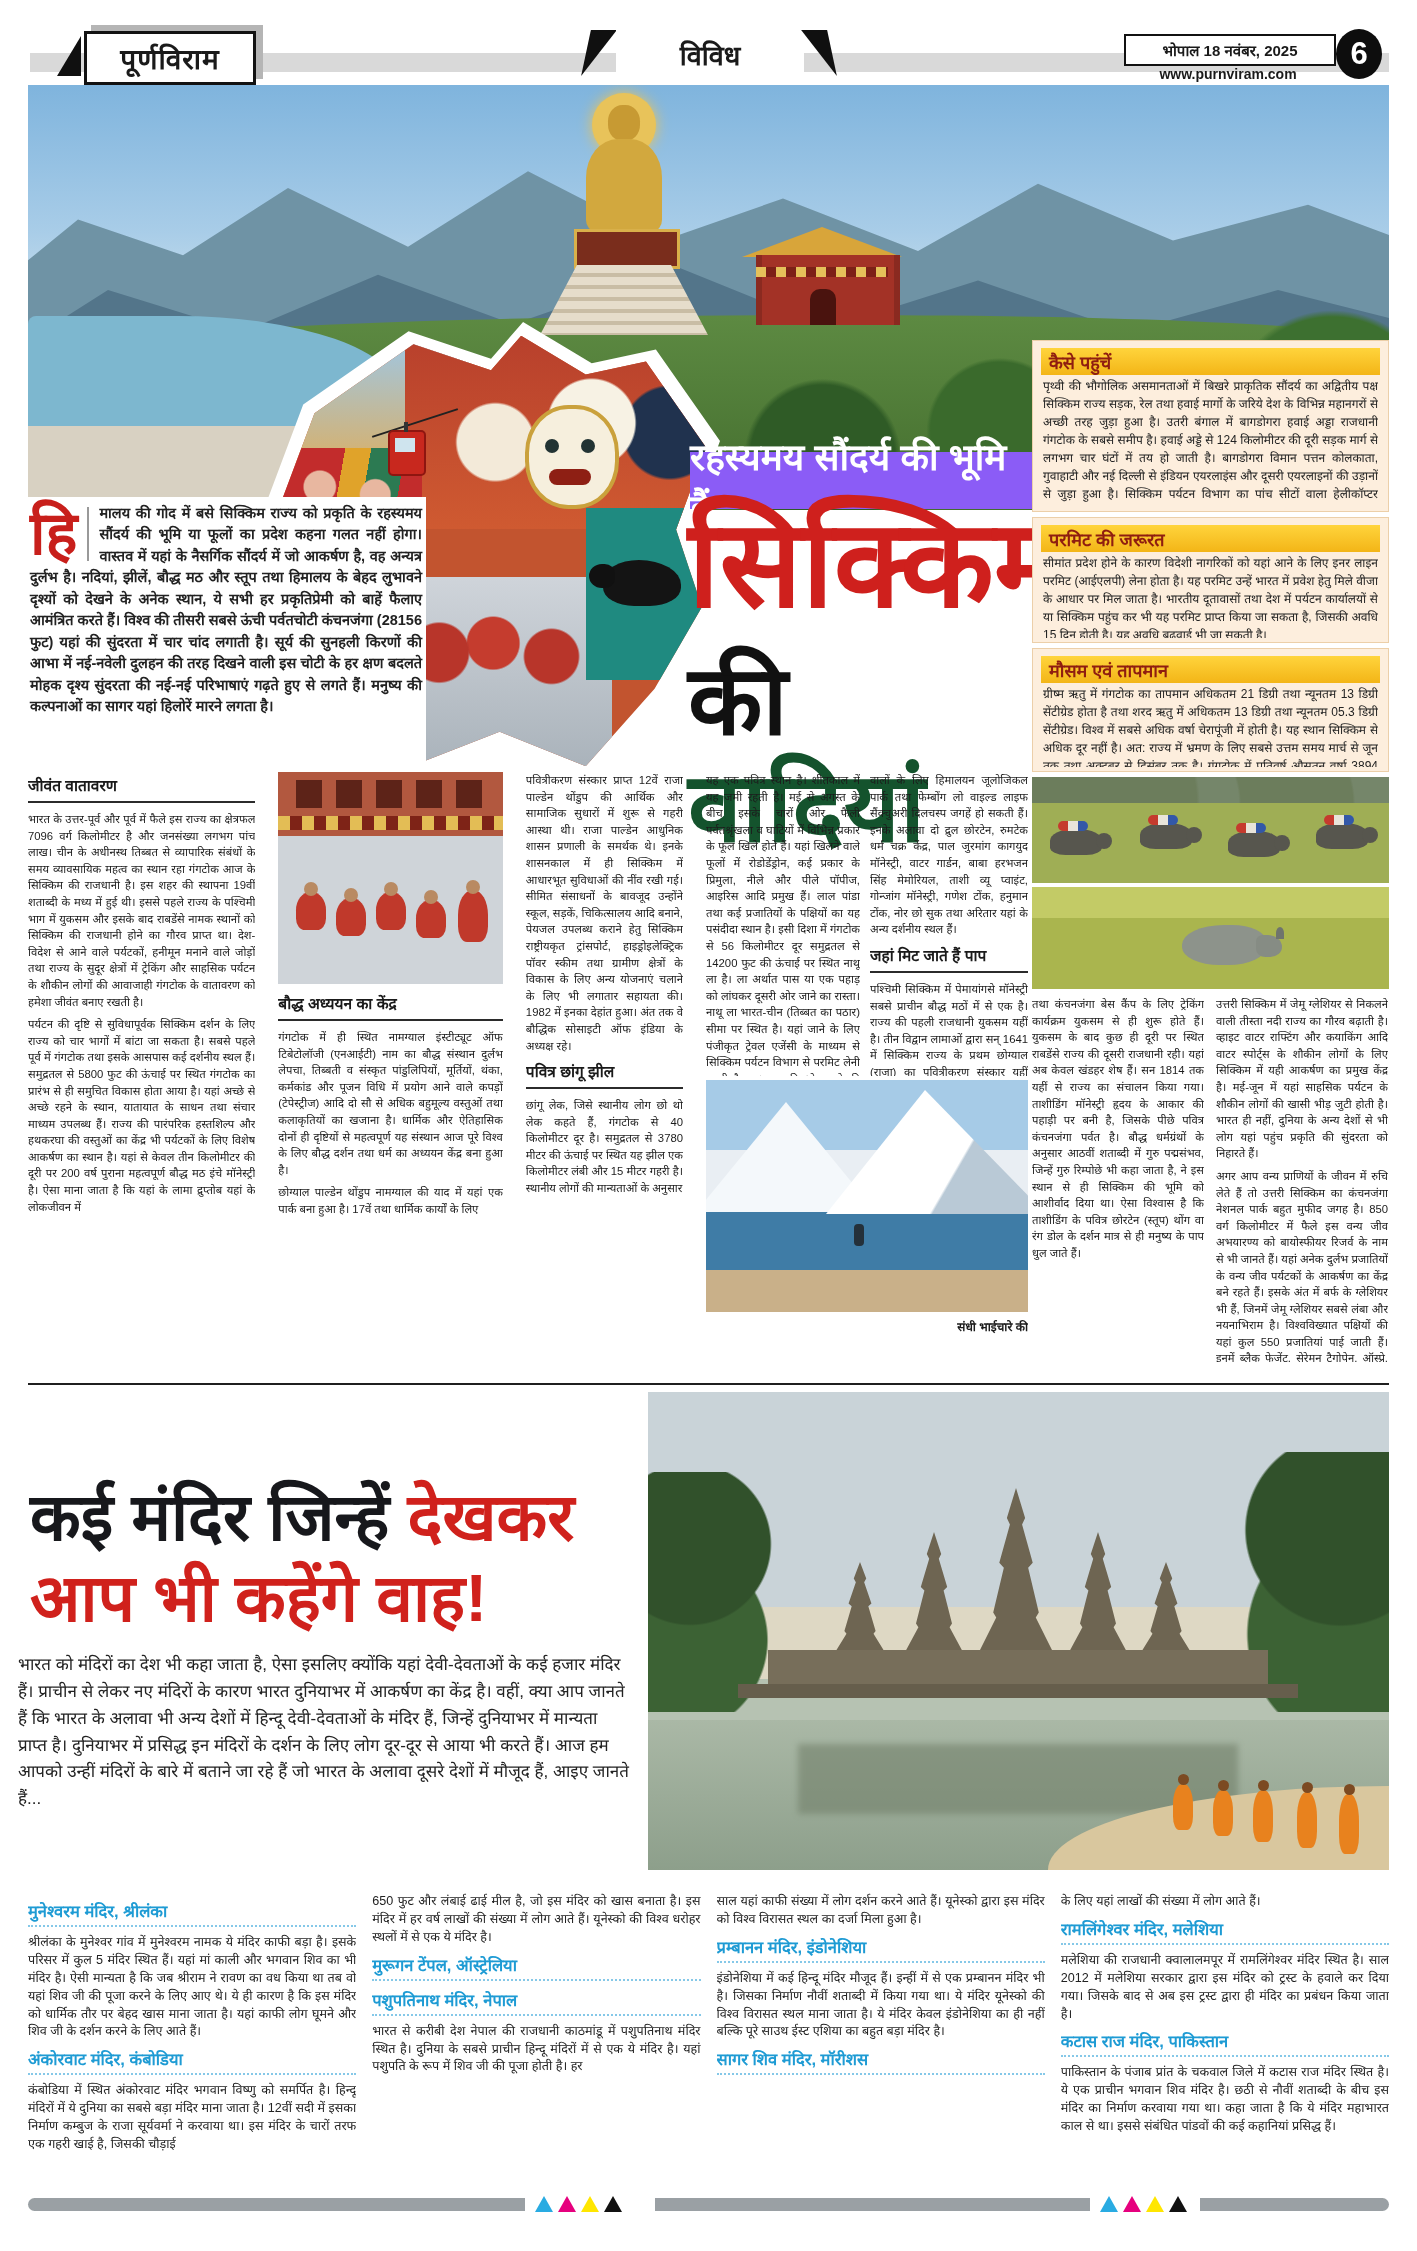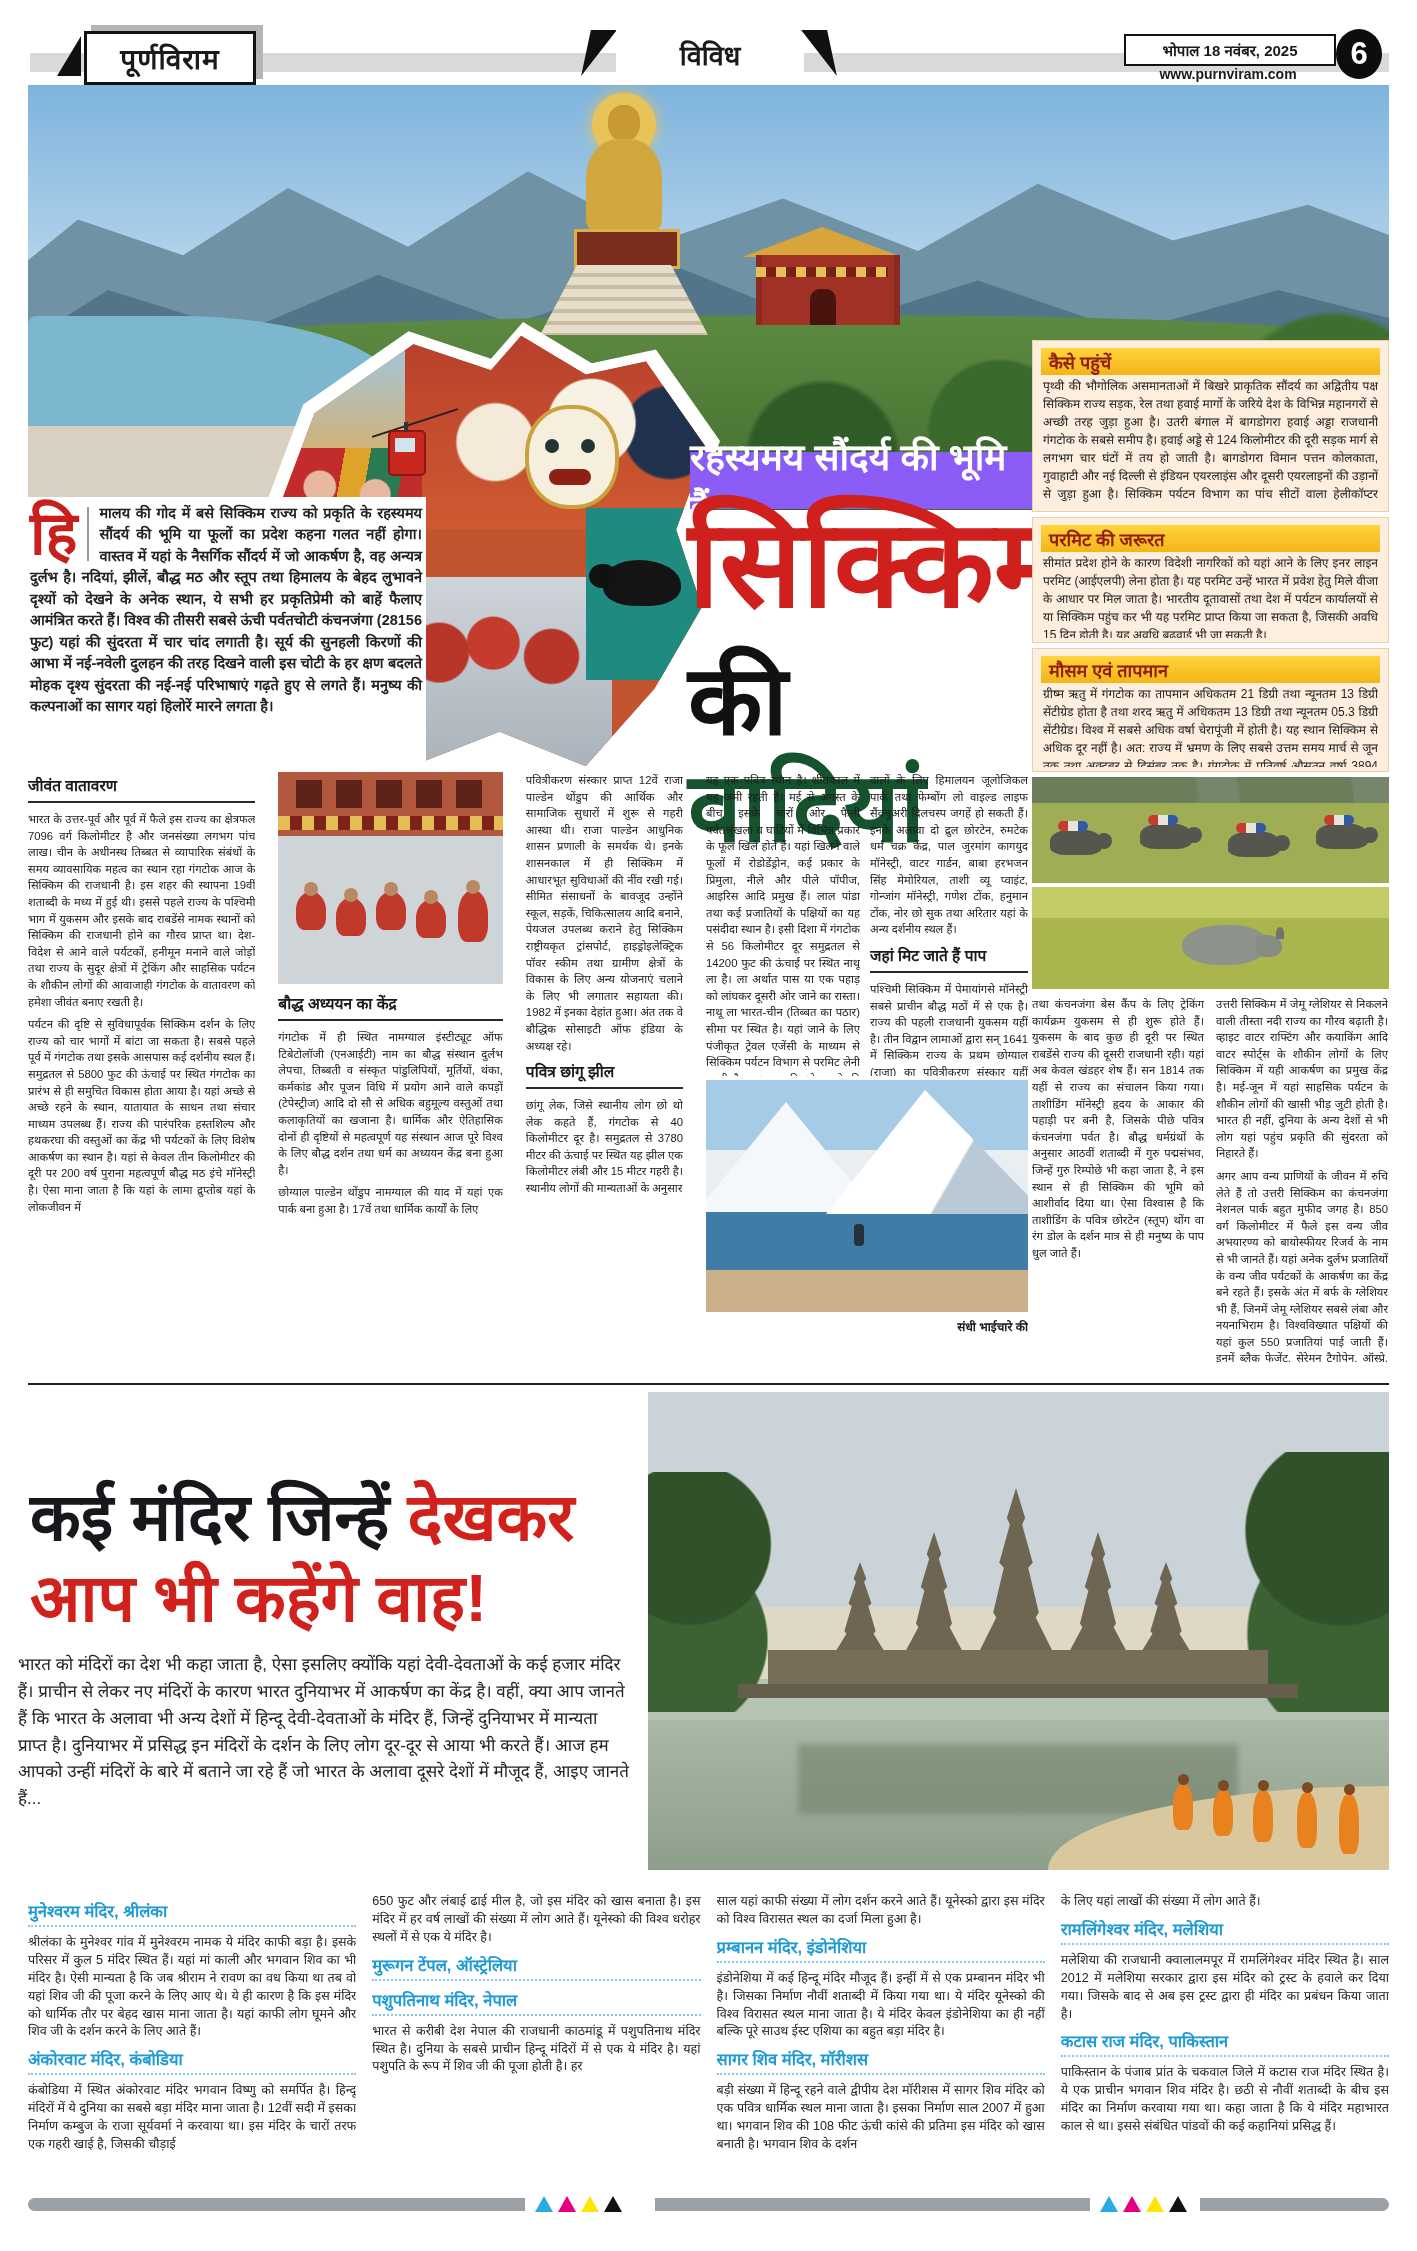--- a/index.html
+++ b/index.html
@@ -384,21 +384,20 @@
       <p class="ttext">650 फुट और लंबाई ढाई मील है, जो इस मंदिर को खास बनाता है। इस मंदिर में हर वर्ष लाखों की संख्या में लोग आते हैं। यूनेस्को की विश्व धरोहर स्थलों में से एक ये मंदिर है।</p>
       <div class="theading">मुरूगन टेंपल, ऑस्ट्रेलिया</div>
       <div class="theading">पशुपतिनाथ मंदिर, नेपाल</div>
       <p class="ttext">भारत से करीबी देश नेपाल की राजधानी काठमांडू में पशुपतिनाथ मंदिर स्थित है। दुनिया के सबसे प्राचीन हिन्दू मंदिरों में से एक ये मंदिर है। यहां पशुपति के रूप में शिव जी की पूजा होती है। हर</p>
     </div>
     <div class="tcol">
       <p class="ttext">साल यहां काफी संख्या में लोग दर्शन करने आते हैं। यूनेस्को द्वारा इस मंदिर को विश्व विरासत स्थल का दर्जा मिला हुआ है।</p>
       <div class="theading">प्रम्बानन मंदिर, इंडोनेशिया</div>
       <p class="ttext">इंडोनेशिया में कई हिन्दू मंदिर मौजूद हैं। इन्हीं में से एक प्रम्बानन मंदिर भी है। जिसका निर्माण नौवीं शताब्दी में किया गया था। ये मंदिर यूनेस्को की विश्व विरासत स्थल माना जाता है। ये मंदिर केवल इंडोनेशिया का ही नहीं बल्कि पूरे साउथ ईस्ट एशिया का बहुत बड़ा मंदिर है।</p>
       <div class="theading">सागर शिव मंदिर, मॉरीशस</div>
-      <p class="ttext">बड़ी संख्या में हिन्दू रहने वाले द्वीपीय देश मॉरीशस में सागर शिव मंदिर को एक पवित्र धार्मिक स्थल माना जाता है। इसका निर्माण साल 2007 में हुआ था। भगवान शिव की 108 फीट ऊंची कांसे की प्रतिमा इस मंदिर को खास बनाती है। भगवान शिव के दर्शन</p>
     </div>
     <div class="tcol">
       <p class="ttext">के लिए यहां लाखों की संख्या में लोग आते हैं।</p>
       <div class="theading">रामलिंगेश्वर मंदिर, मलेशिया</div>
       <p class="ttext">मलेशिया की राजधानी क्वालालमपूर में रामलिंगेश्वर मंदिर स्थित है। साल 2012 में मलेशिया सरकार द्वारा इस मंदिर को ट्रस्ट के हवाले कर दिया गया। जिसके बाद से अब इस ट्रस्ट द्वारा ही मंदिर का प्रबंधन किया जाता है।</p>
       <div class="theading">कटास राज मंदिर, पाकिस्तान</div>
       <p class="ttext">पाकिस्तान के पंजाब प्रांत के चकवाल जिले में कटास राज मंदिर स्थित है। ये एक प्राचीन भगवान शिव मंदिर है। छठी से नौवीं शताब्दी के बीच इस मंदिर का निर्माण करवाया गया था। कहा जाता है कि ये मंदिर महाभारत काल से था। इससे संबंधित पांडवों की कई कहानियां प्रसिद्ध हैं।</p>
     </div>
   </div>
 

